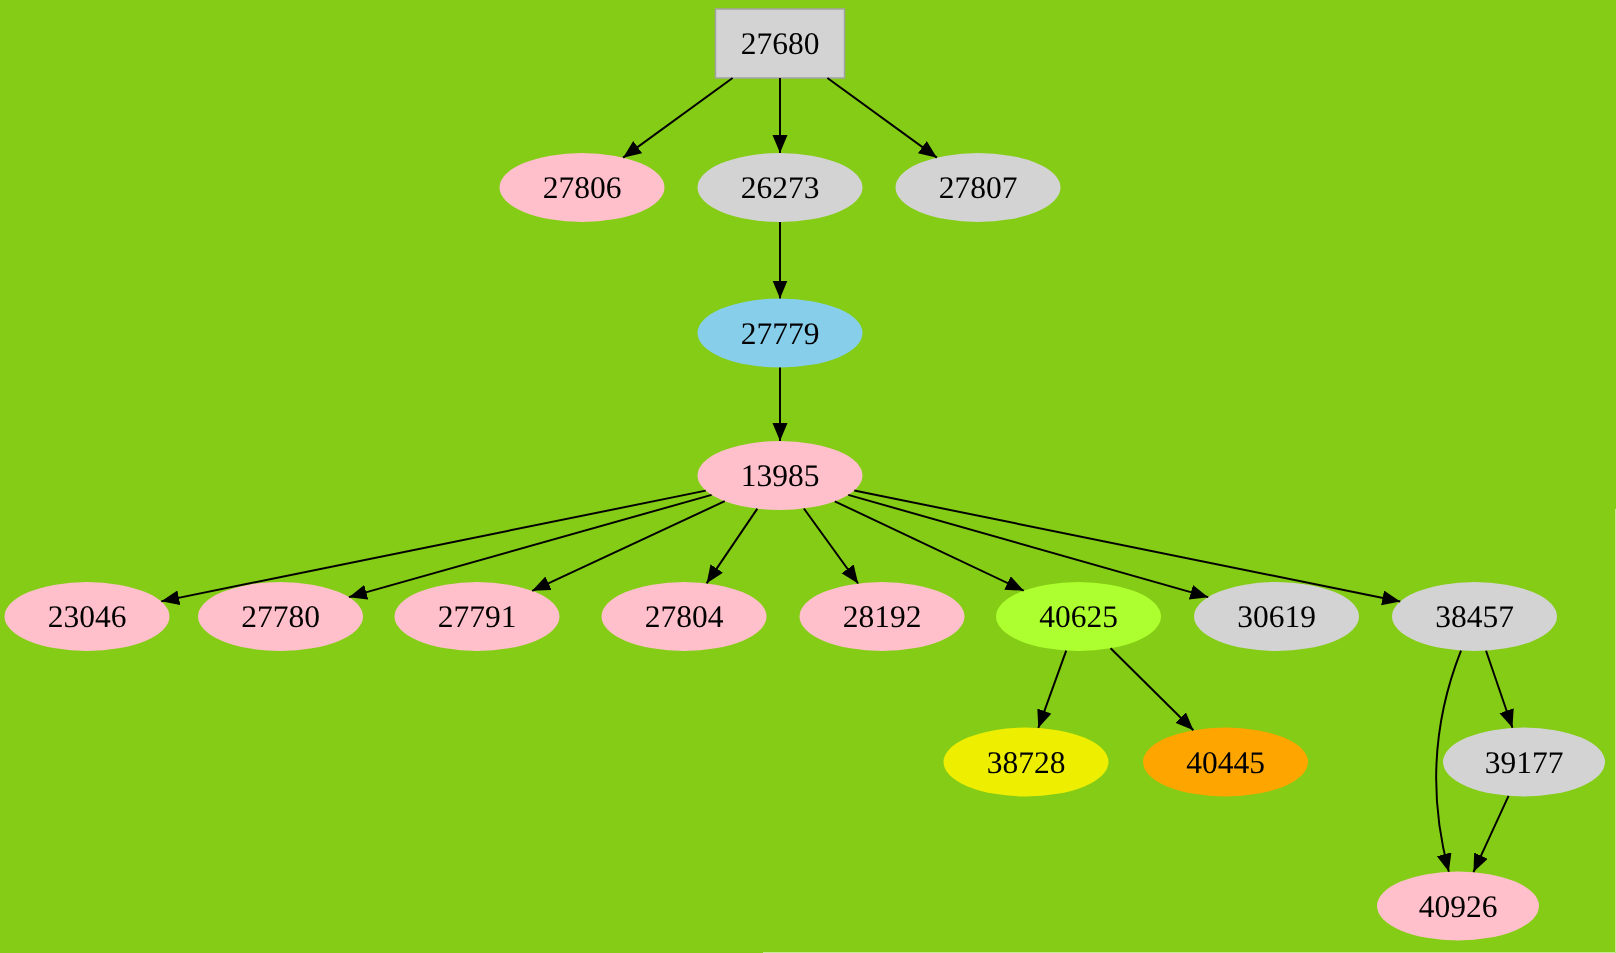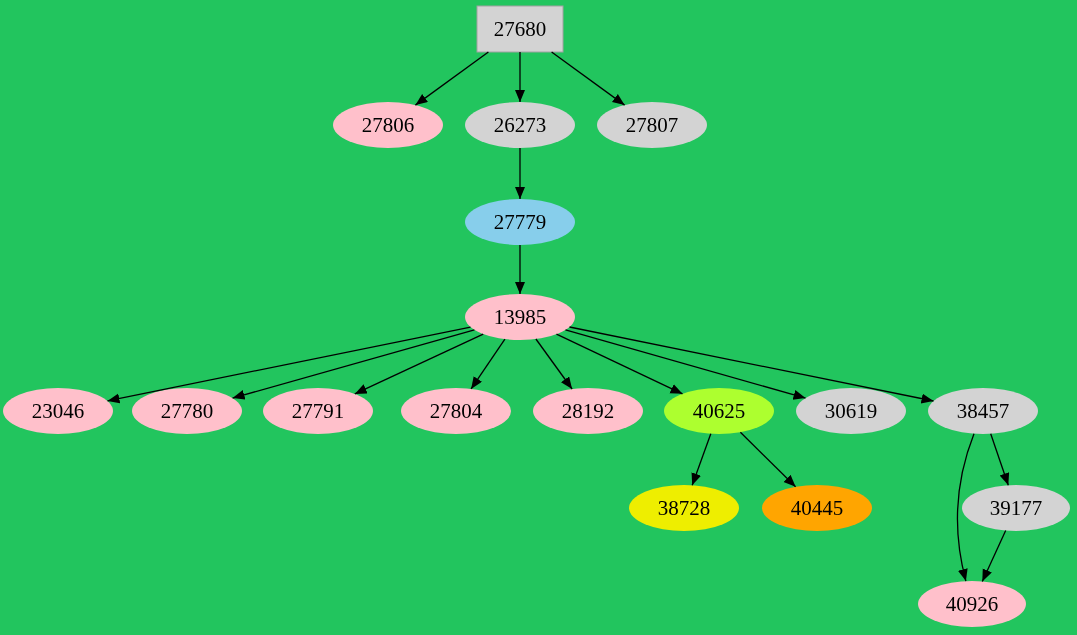--- a/index.html
+++ b/index.html
@@ -4,21 +4,21 @@
 <style>
   html, body {
     margin: 0;
     padding: 0;
     background: #ffffff;
   }
   #graph {
     position: relative;
     width: 1077px;
     height: 635px;
-    background: #22c55e;
+    background: #84cc16;
     overflow: hidden;
   }
   #graph svg text {
     font-family: "Liberation Serif", "DejaVu Serif", serif;
     fill: #000000;
   }
 </style>
 </head>
 <body>
 

